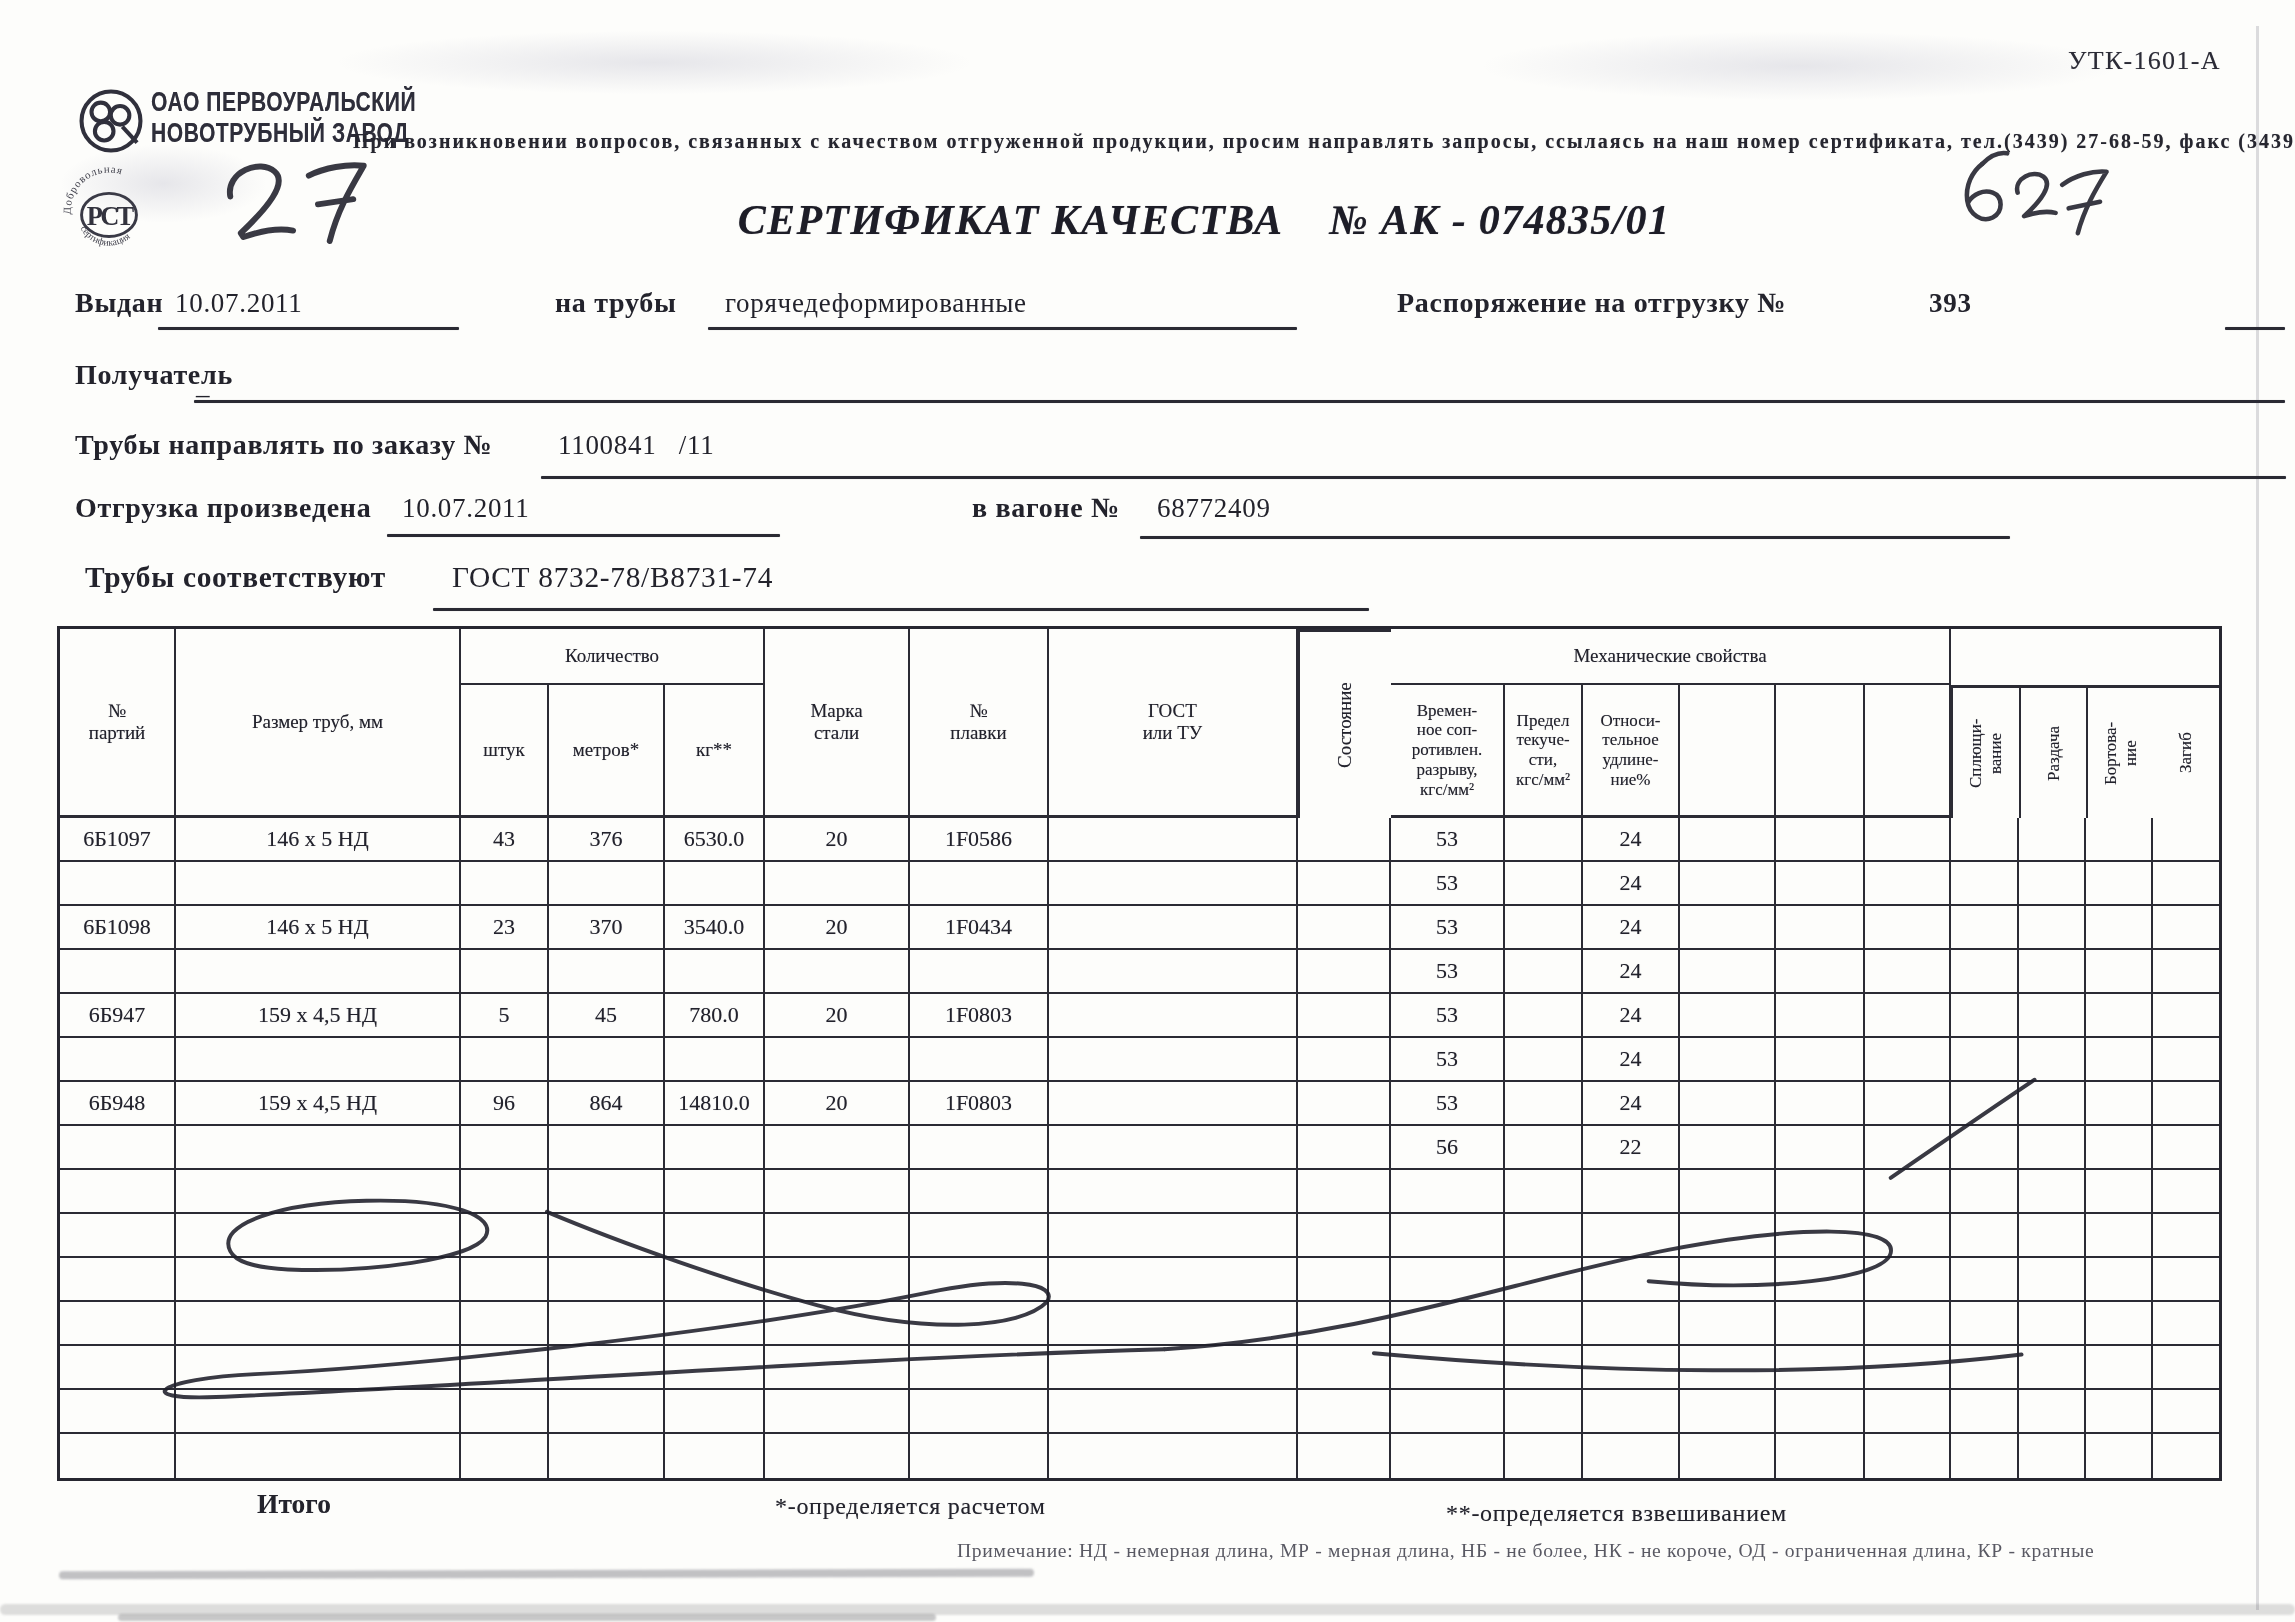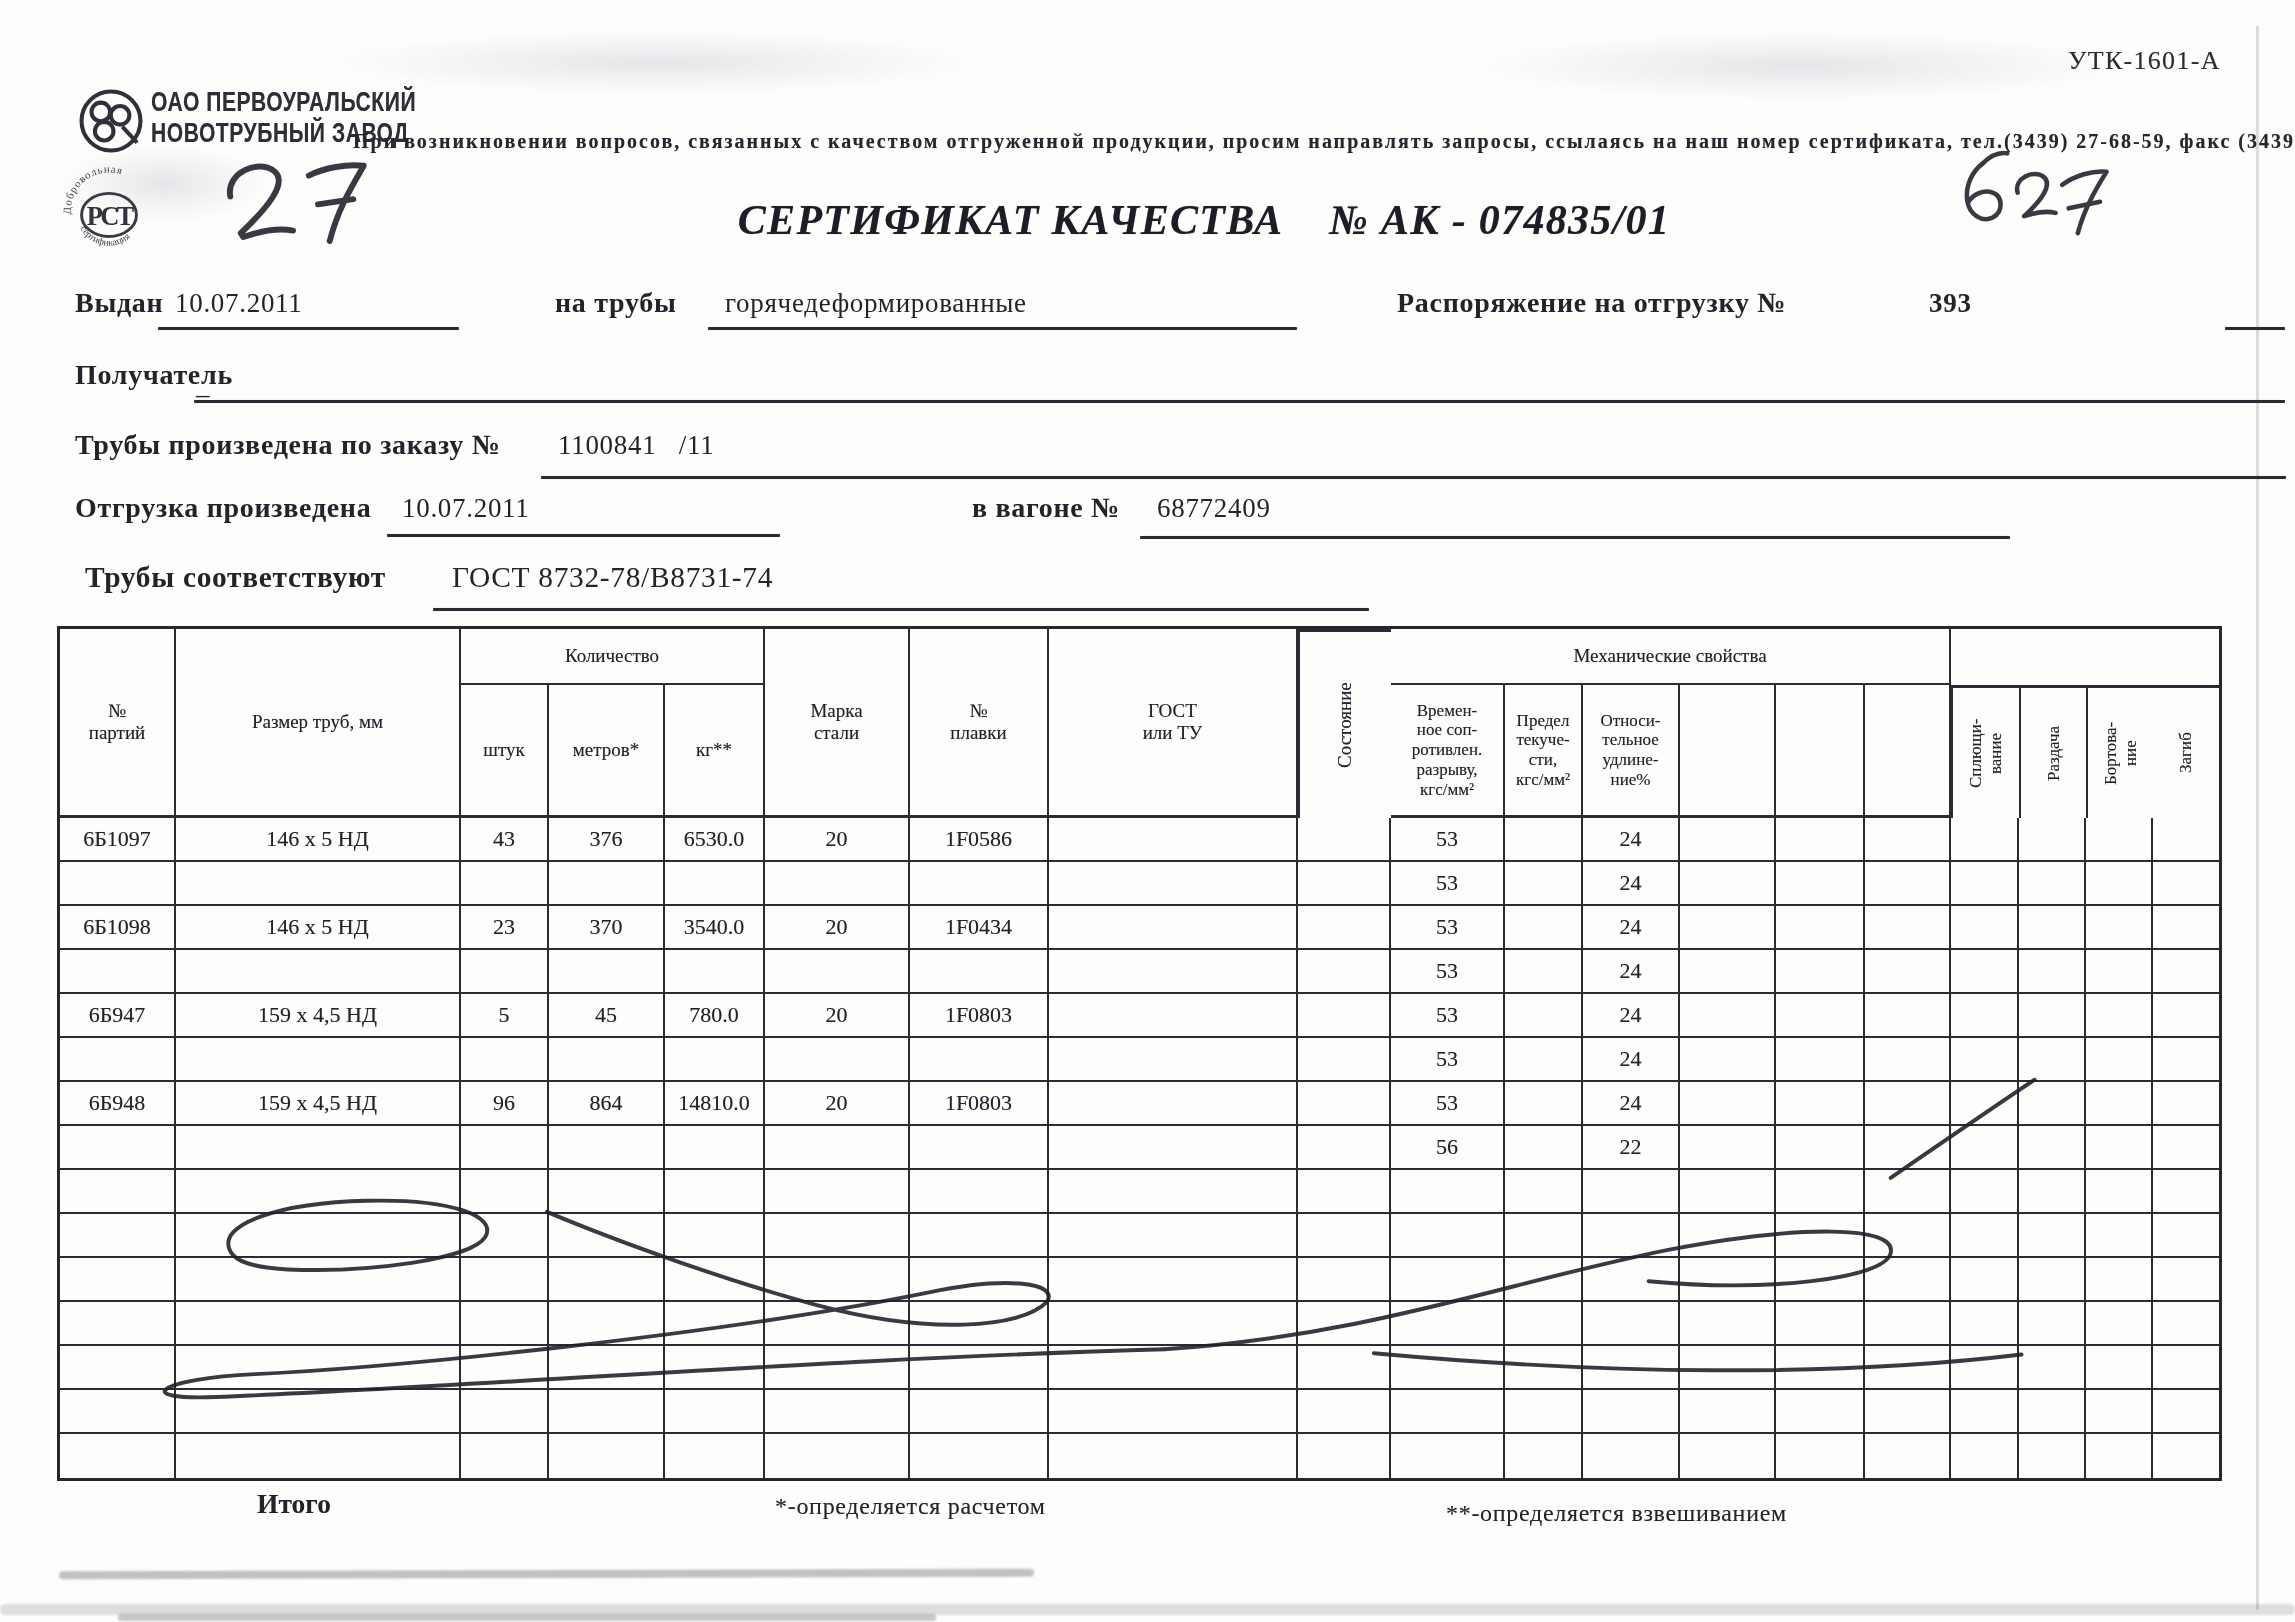--- a/index.html
+++ b/index.html
@@ -125,21 +125,21 @@
   <div class="abs fvalue" style="left:725px;top:288px;">горячедеформированные</div>
   <div class="uline" style="left:708px;top:327px;width:589px;"></div>
   <div class="abs flabel" style="left:1397px;top:287px;">Распоряжение на отгрузку №</div>
   <div class="abs fvalue" style="left:1881px;top:288px;font-weight:700;margin-left:48px;">393</div>
   <div class="uline" style="left:2225px;top:327px;width:60px;"></div>
 
   <div class="abs flabel" style="left:75px;top:359px;">Получатель</div>
   <div class="abs fvalue" style="left:196px;top:370px;">_</div>
   <div class="uline" style="left:194px;top:400px;width:2091px;"></div>
 
-  <div class="abs flabel" style="left:75px;top:429px;">Трубы произведена по заказу №</div>
+  <div class="abs flabel" style="left:75px;top:429px;">Трубы направлять по заказу №</div>
   <div class="abs fvalue" style="left:558px;top:430px;white-space:pre;">1100841   /11</div>
   <div class="uline" style="left:541px;top:476px;width:1745px;"></div>
 
   <div class="abs flabel" style="left:75px;top:492px;">Отгрузка произведена</div>
   <div class="abs fvalue" style="left:402px;top:493px;">10.07.2011</div>
   <div class="uline" style="left:387px;top:534px;width:393px;"></div>
   <div class="abs flabel" style="left:972px;top:492px;">в вагоне №</div>
   <div class="abs fvalue" style="left:1157px;top:493px;">68772409</div>
   <div class="uline" style="left:1140px;top:536px;width:870px;"></div>
 
@@ -469,20 +469,21 @@
       <div class="td last-row" style="grid-area: 17 / 15;"></div>
       <div class="td last-row" style="grid-area: 17 / 16;"></div>
       <div class="td last-row" style="grid-area: 17 / 17;"></div>
       <div class="td last-row" style="grid-area: 17 / 18;"></div>
       <div class="td last-row last-col" style="grid-area: 17 / 19;"></div>
     </div>
 
   <div id="totals-label" class="abs">Итого</div>
   <div id="note-calc" class="abs ink">*-определяется расчетом</div>
   <div id="note-weigh" class="abs ink">**-определяется взвешиванием</div>
+  <div id="note-legend" class="abs">Примечание: НД - немерная длина, МР - мерная длина, НБ - не более, НК - не короче, ОД - ограниченная длина, КР - кратные</div>
 
   <div class="smudge abs" style="left:59px;top:1570px;width:975px;height:7.9px;background:rgba(70,70,82,.33);transform:rotate(-.15deg);"></div>
   <div class="smudge abs" style="left:0px;top:1604px;width:2295px;height:10.5px;background:rgba(95,95,100,.20);"></div>
   <div class="smudge abs" style="left:118px;top:1614px;width:818px;height:6.5px;background:rgba(60,60,68,.28);"></div>
 
   <svg class="abs" style="left:0;top:0;pointer-events:none;" width="2295" height="1623" viewBox="0 0 3508 2480">
     <g fill="none" stroke="#1f1f2a" stroke-linecap="round" stroke-linejoin="round" opacity=".88">
 
       <g stroke-width="9">
         <path d="M352 300 C 345 262, 398 242, 420 262 C 440 280, 408 318, 368 356 L 372 362 C 400 352, 428 348, 448 352"></path>

